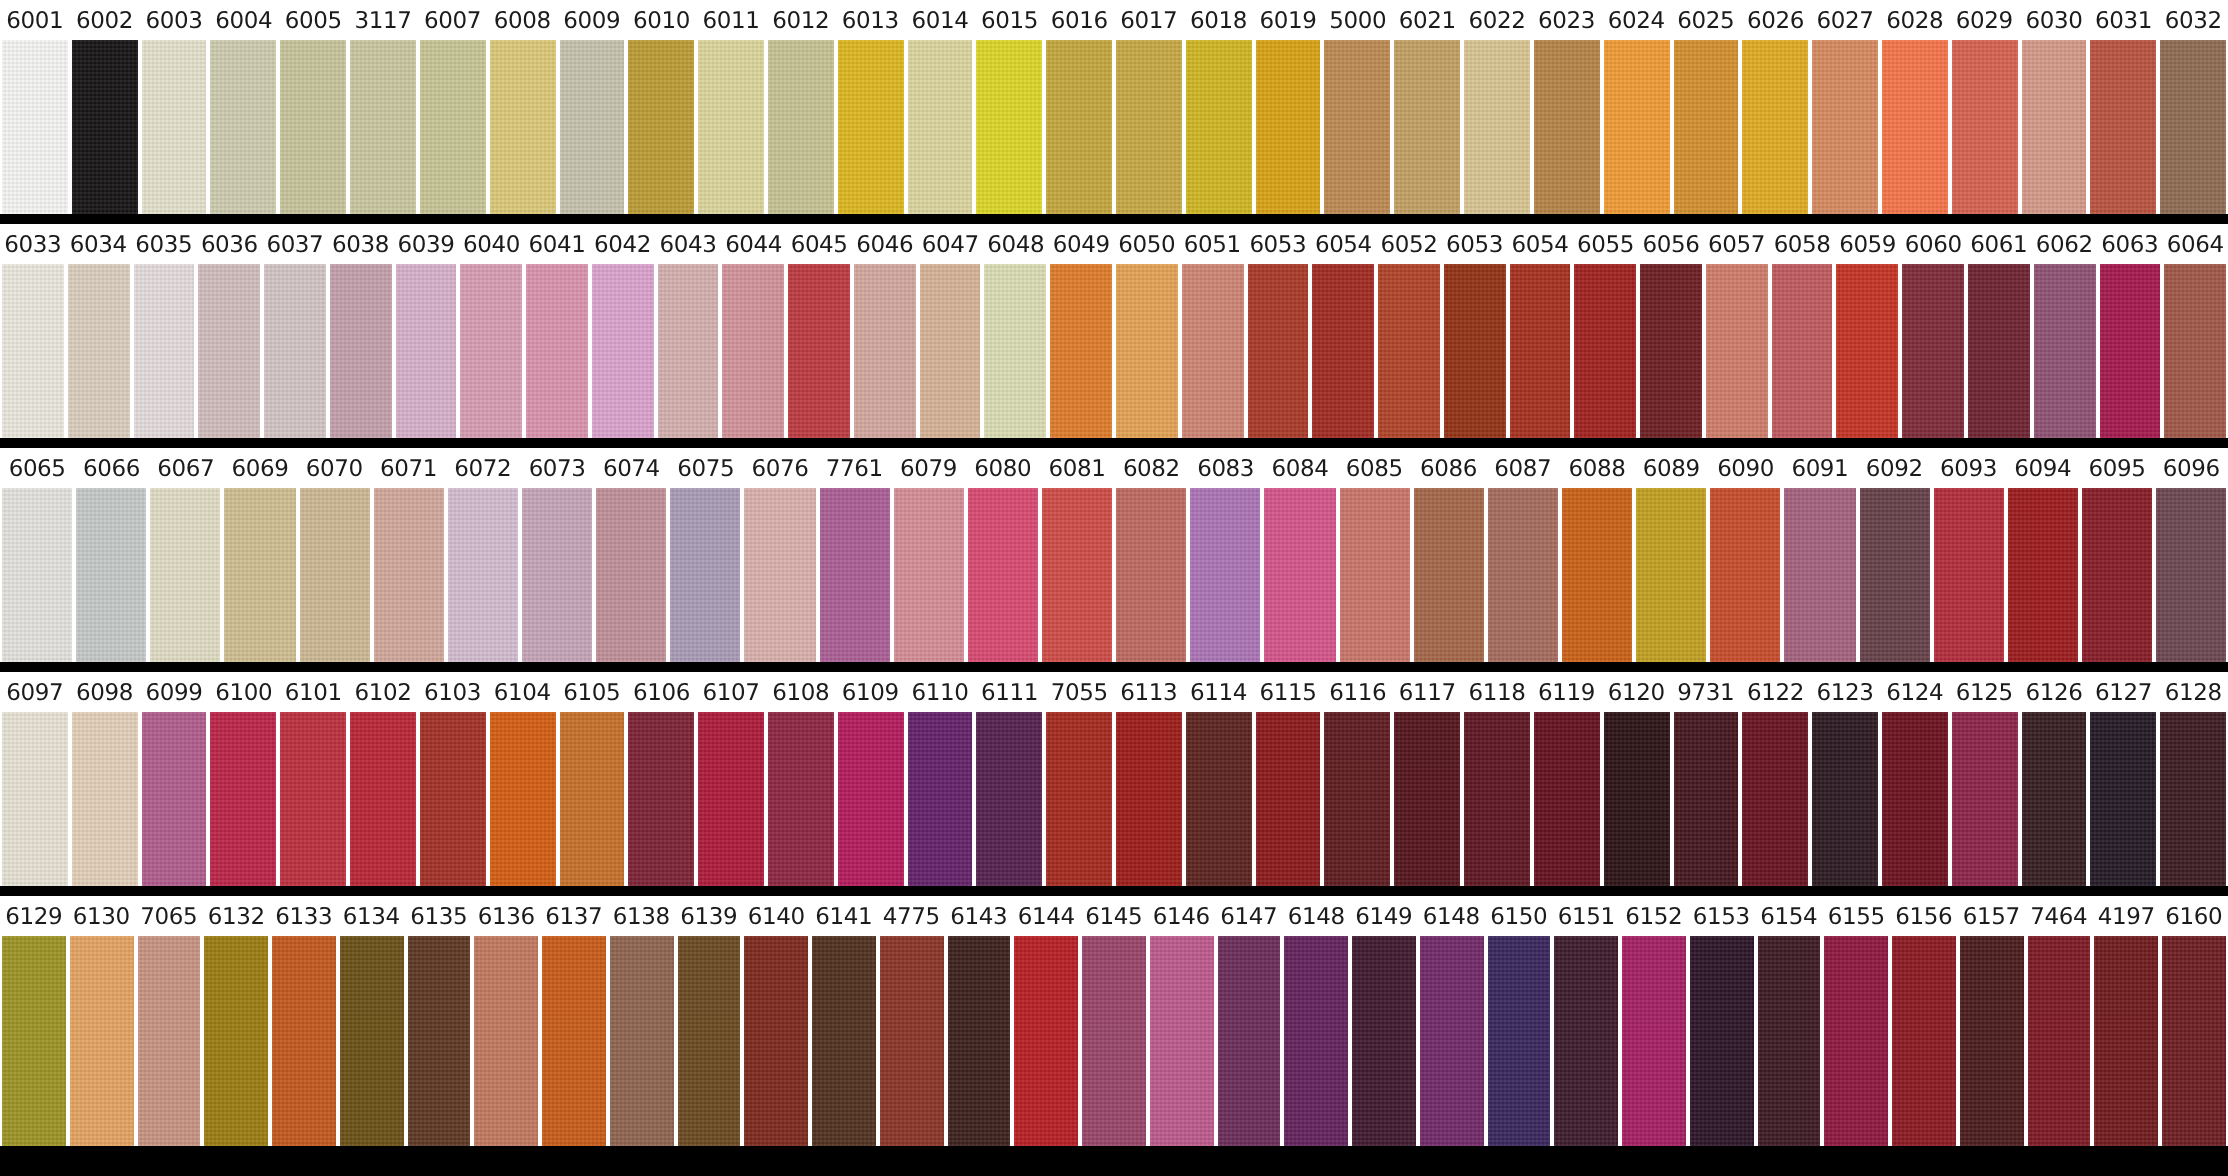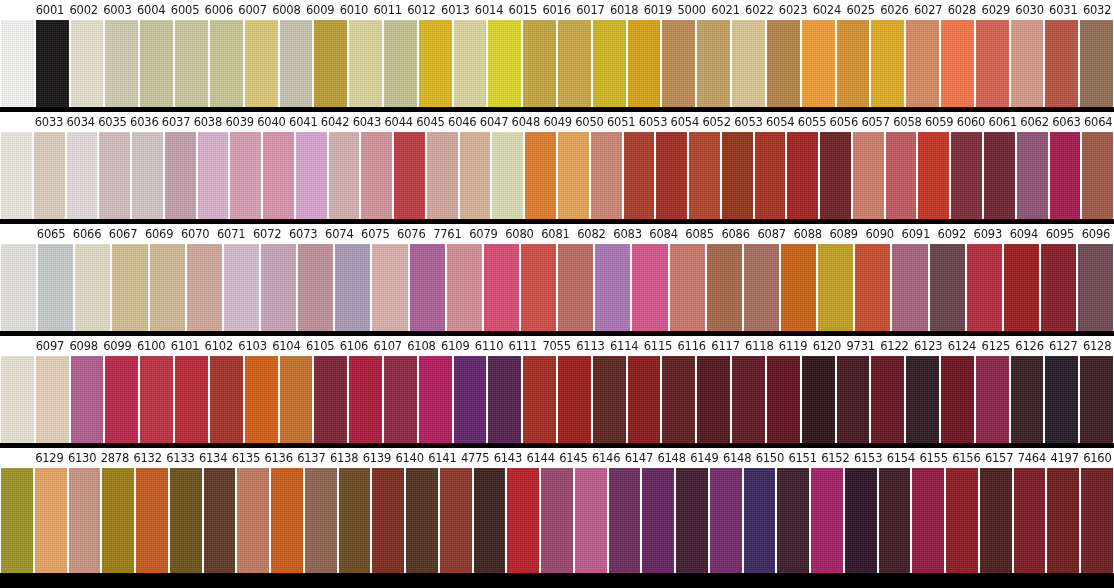--- a/index.html
+++ b/index.html
@@ -18,21 +18,20 @@
   .row{
     display:flex;flex-direction:column;
     flex:0 0 auto;
     background:#000;
   }
   .row-labels{
     display:flex;
     height:20px;
     background:#ffffff;
     align-items:center;
-    padding-left:33px;
   }
   .row-swatches{
     display:flex;
     background:#ffffff;
     height:87px;
   }
   .lbl{
     flex:1 1 0;
     min-width:0;
     text-align:center;
@@ -79,21 +78,21 @@
 <body>
 
 <div id="chart">
     <div class="row">
       <div class="row-labels">
         <div class="lbl">6001</div>
         <div class="lbl">6002</div>
         <div class="lbl">6003</div>
         <div class="lbl">6004</div>
         <div class="lbl">6005</div>
-        <div class="lbl">6006</div>
+        <div class="lbl">3117</div>
         <div class="lbl">6007</div>
         <div class="lbl">6008</div>
         <div class="lbl">6009</div>
         <div class="lbl">6010</div>
         <div class="lbl">6011</div>
         <div class="lbl">6012</div>
         <div class="lbl">6013</div>
         <div class="lbl">6014</div>
         <div class="lbl">6015</div>
         <div class="lbl">6016</div>
@@ -616,21 +615,21 @@
         <div class="sw-cell">
           <div class="sw" style="background-color: rgb(60, 28, 34);"></div>
         </div>
       </div>
     </div>
     <div class="gap"></div>
     <div class="row">
       <div class="row-labels">
         <div class="lbl">6129</div>
         <div class="lbl">6130</div>
-        <div class="lbl">2878</div>
+        <div class="lbl">7065</div>
         <div class="lbl">6132</div>
         <div class="lbl">6133</div>
         <div class="lbl">6134</div>
         <div class="lbl">6135</div>
         <div class="lbl">6136</div>
         <div class="lbl">6137</div>
         <div class="lbl">6138</div>
         <div class="lbl">6139</div>
         <div class="lbl">6140</div>
         <div class="lbl">6141</div>

